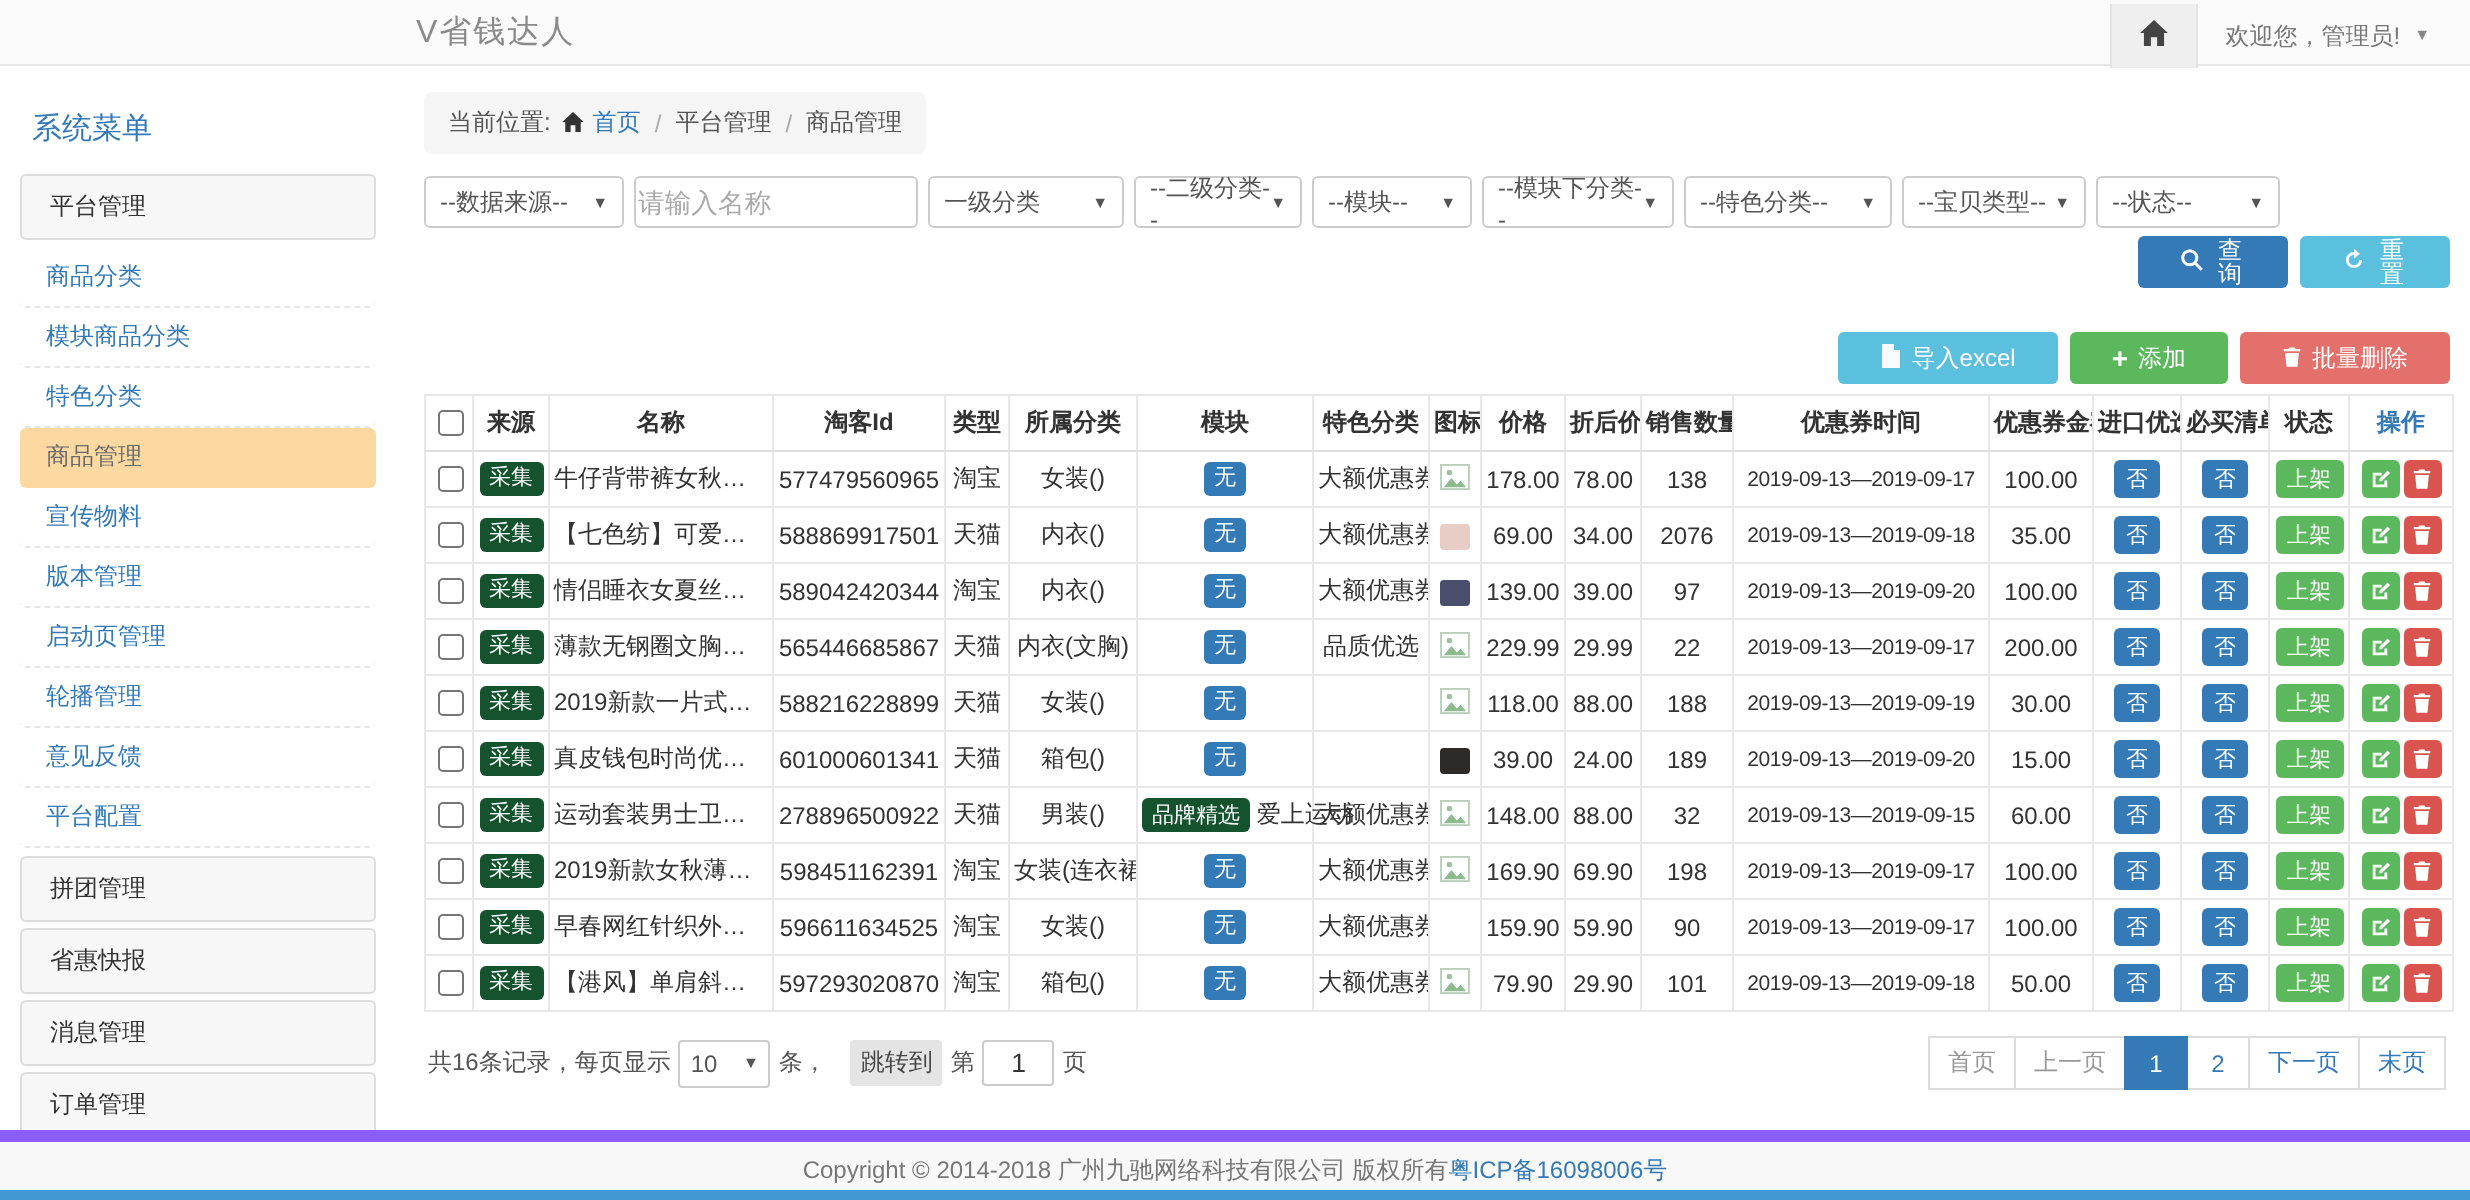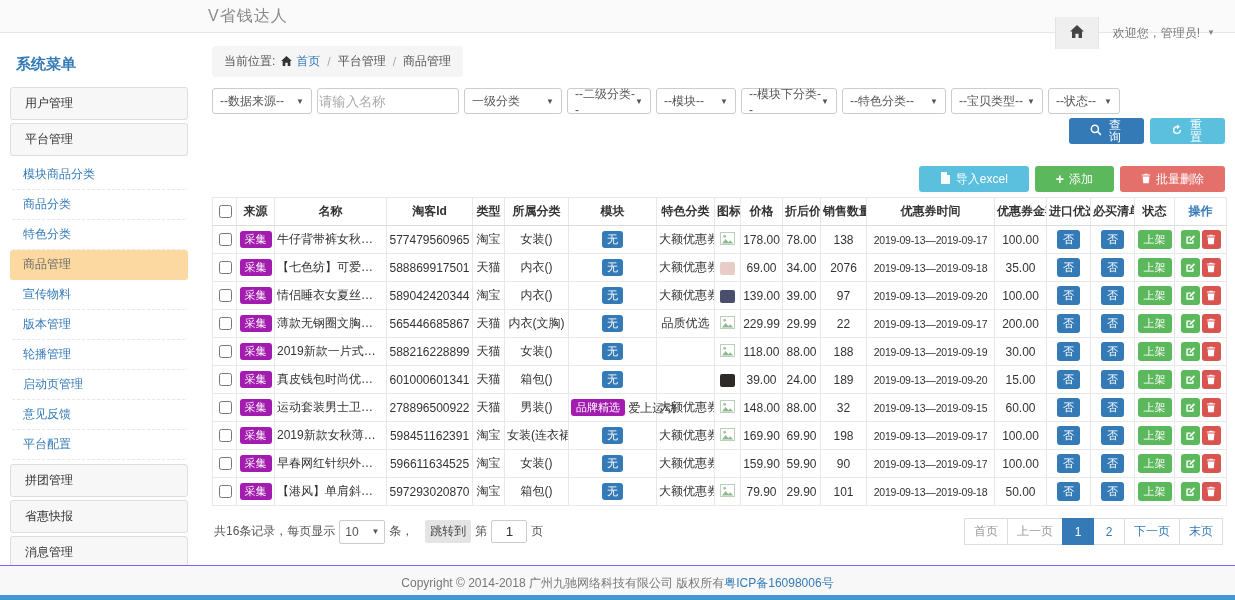--- a/index.html
+++ b/index.html
@@ -3,30 +3,30 @@
 <meta charset="utf-8">
 <style>
   *{box-sizing:border-box}
   html,body{margin:0;padding:0}
   body{width:1235px;height:600px;overflow:hidden;position:relative;background:#f4f4f4;
        font-family:"Liberation Sans","DejaVu Sans",sans-serif;font-size:12px;color:#333}
 
   
   .topbar{height:33px;background:#fafafa;border-bottom:1px solid #e7e7e7;display:flex;align-items:center;position:relative;z-index:5}
   .brand{margin-left:208px;font-size:16px;color:#8a8a8a;letter-spacing:1px}
-  .topbar-right{position:absolute;right:0;top:17px;height:32px;display:flex;align-items:center}
+  .topbar-right{position:absolute;right:0;top:2px;height:32px;display:flex;align-items:center}
   .home-btn{width:44px;height:32px;display:flex;align-items:center;justify-content:center;background:#efefef;
             border-left:1px solid #e3e3e3;border-right:1px solid #e3e3e3;cursor:pointer}
   .welcome{padding:0 20px 0 14px;color:#777;display:flex;gap:7px;align-items:center;cursor:pointer}
   .caret{font-size:8px;color:#888;line-height:1}
 
   
   .layout{display:flex;align-items:flex-start;background:#fff;min-height:533px}
   .sidebar{width:182px;margin-left:8px;padding-top:12px;flex:none}
-  .side-title{color:#337ab7;font-weight:bold;font-size:15px;padding:10px 8px 13px}
+  .side-title{color:#337ab7;font-weight:normal;font-size:15px;padding:10px 8px 13px}
   .side-section{background:#f7f7f7;border:1px solid #ddd;border-radius:3px;padding:7px 14px;margin:0 2px 3px;color:#333;cursor:pointer}
   .side-sub{padding:1px 2px 4px}
   .side-link{color:#337ab7;padding:6px 13px;border-bottom:1px dashed #e6e6e6;cursor:pointer;border-radius:3px}
   .side-link.active{background:#fdd9a2;color:#6b6b6b;border-bottom-color:transparent}
 
   
   .content{flex:1;margin:0 10px 0 22px;padding-top:13px;min-width:0}
   .crumb{display:inline-flex;align-items:center;background:#f5f5f5;border-radius:4px;padding:7px 12px;margin-bottom:11px;color:#555}
   .crumb .blue{color:#337ab7;margin-left:4px}
   .crumb .sep{color:#aaa;margin:0 7px}
@@ -50,21 +50,21 @@
   .actions{display:flex;justify-content:flex-end;gap:6px;margin-bottom:5px}
 
   table{width:100%;border-collapse:collapse;table-layout:fixed}
   th,td{border:1px solid #e8e8e8;padding:4px 2px;text-align:center;white-space:nowrap;overflow:hidden;height:27px}
   th{font-weight:bold;color:#333;border-bottom-color:#ddd;background:#fff}
   th.op-head{color:#337ab7}
   .cell-name{text-overflow:ellipsis}
   .cell-module{overflow:visible}
   .cell-date{font-size:10.5px;letter-spacing:-0.2px}
   .badge{display:inline-block;padding:2.5px 5px;border-radius:3px;color:#fff;font-size:11px;line-height:1.1}
-  .badge.orange{background:#a21caf}
+  .badge.orange{background:#14532d}
   .badge.blue{background:#337ab7}
   .btn-xs{display:inline-flex;align-items:center;justify-content:center;height:19px;min-width:19px;border:none;
           border-radius:3px;color:#fff;font-size:11px;padding:0 6px;cursor:pointer;vertical-align:middle}
   .btn-xs.green{background:#5cb85c}
   .btn-xs.red{background:#d9534f}
   .btn-xs.blue{background:#337ab7}
   .icon-btn{padding:0 4px}
   .cell-ops .icon-btn{margin:0 1px}
   .thumb{display:inline-block;width:15px;height:13px;border-radius:2px;vertical-align:middle}
 
@@ -73,21 +73,21 @@
   .mini-select{border:1px solid #ccc;border-radius:2px;height:24px;width:46px;display:inline-flex;align-items:center;
                justify-content:space-between;padding:0 5px;background:#fff;cursor:pointer}
   .jump-btn{background:#e4e4e4;padding:3px 5px;border-radius:2px;color:#444;cursor:pointer}
   .jump-input{width:36px;height:23px;border:1px solid #ccc;border-radius:2px;text-align:center;outline:none;color:#333}
   .pager-right{display:flex}
   .page-box{border:1px solid #ddd;min-width:32px;height:27px;display:inline-flex;align-items:center;justify-content:center;
             padding:0 9px;color:#337ab7;background:#fff;cursor:pointer;margin-left:-1px}
   .page-box.disabled{color:#999}
   .page-box.active{background:#337ab7;color:#fff;border-color:#337ab7;position:relative}
 
-  .footer{position:absolute;left:0;right:0;top:565px;height:35px;background:#f8f8f8;border-top:1px solid #8b5cf6;
+  .footer{position:absolute;left:0;right:0;top:565px;height:35px;background:#f8f8f8;border-top:6px solid #8b5cf6;
           display:flex;align-items:center;justify-content:center;color:#777;z-index:10}
   .footer .icp{color:#337ab7;cursor:pointer}
   .bottom-strip{position:absolute;left:0;right:0;bottom:0;height:5px;background:#4198d3;z-index:11}
 </style>
 </head>
 <body>
 
 <header class="topbar">
   <div class="brand">V省钱达人</div>
   <div class="topbar-right">
@@ -102,31 +102,30 @@
       <span>欢迎您，管理员!</span>
       <span class="caret">▼</span>
     </div>
   </div>
 </header>
 
 <div class="layout">
   <aside class="sidebar">
     <div class="side-title">系统菜单</div>
     <div id="sidebar-groups">
-        <div class="side-section">用户管理</div>
         <div class="side-section">平台管理</div>
         <div class="side-sub">
+          <div class="side-link">商品分类</div>
           <div class="side-link">模块商品分类</div>
-          <div class="side-link">商品分类</div>
           <div class="side-link">特色分类</div>
           <div class="side-link active">商品管理</div>
           <div class="side-link">宣传物料</div>
           <div class="side-link">版本管理</div>
+          <div class="side-link">启动页管理</div>
           <div class="side-link">轮播管理</div>
-          <div class="side-link">启动页管理</div>
           <div class="side-link">意见反馈</div>
           <div class="side-link">平台配置</div>
         </div>
         <div class="side-section">拼团管理</div>
         <div class="side-section">省惠快报</div>
         <div class="side-section">消息管理</div>
         <div class="side-section">订单管理</div>
       </div>
   </aside>
 
@@ -168,21 +167,21 @@
           <span class="sel-caret">▼</span>
         </div>
         <div class="select-box" style="width:104px">
           <span class="sel-label">--特色分类--</span>
           <span class="sel-caret">▼</span>
         </div>
         <div class="select-box" style="width:92px">
           <span class="sel-label">--宝贝类型--</span>
           <span class="sel-caret">▼</span>
         </div>
-        <div class="select-box" style="width:72px">
+        <div class="select-box" style="width:92px">
           <span class="sel-label">--状态--</span>
           <span class="sel-caret">▼</span>
         </div>
       </div>
 
     <div style="display:flex;gap:6px;margin-top:-18px;margin-bottom:22px;margin-left:857px;position:relative">
       <button class="btn btn-primary">
         <span>
           <svg width="12" height="12" viewBox="0 0 16 16" fill="none" stroke="#fff" stroke-width="2">
               <circle cx="6.5" cy="6.5" r="4.7"></circle>

